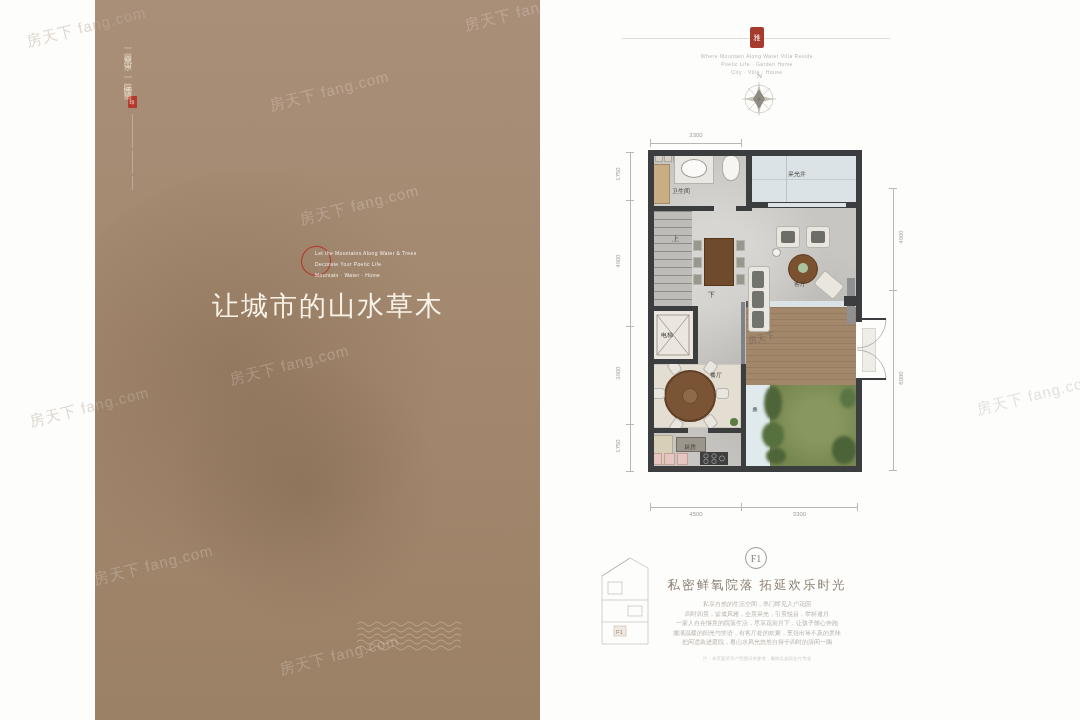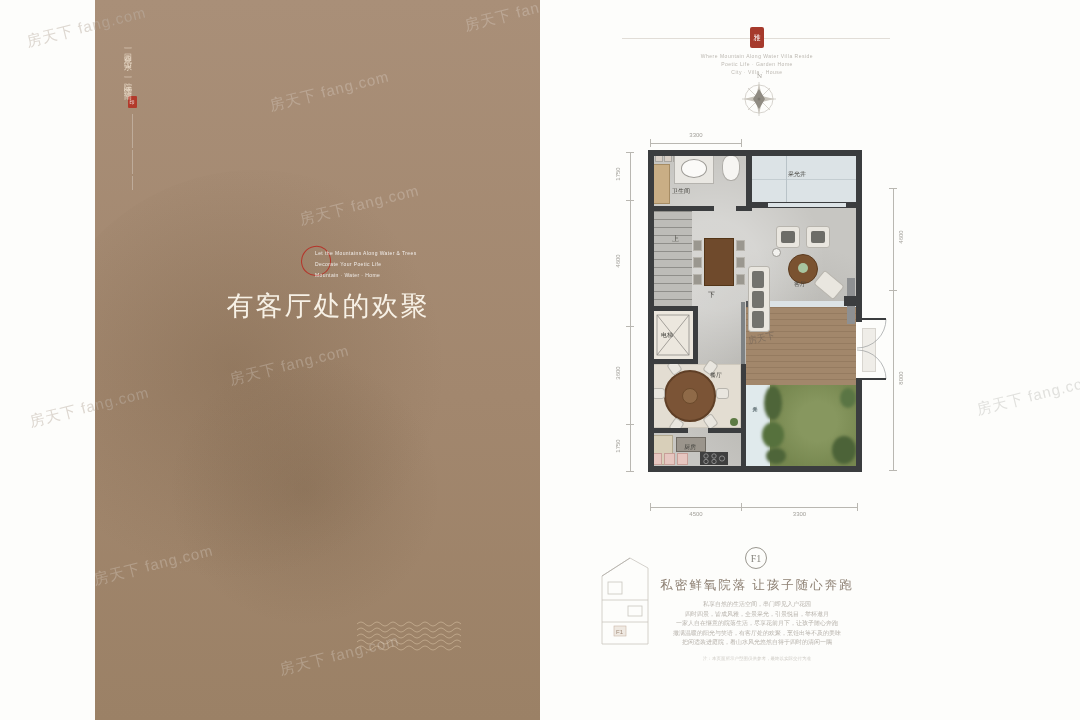--- a/index.html
+++ b/index.html
@@ -97,21 +97,21 @@
     </div>
 
     <div class="note">
       <div class="note-circle"></div>
       <div class="note-line" style="top:6px;">Let the Mountains Along Water &amp; Trees</div>
       <div class="note-line" style="top:17px;">Decorate Your Poetic Life</div>
       <div class="note-line" style="top:28px;">Mountain · Water · Home</div>
     </div>
 
     <div class="headline">
-      <div>有客厅处的欢聚</div>
+      <div>让城市的山水草木</div>
     </div>
 
     <svg class="waves" width="106" height="32" viewBox="0 0 106 32">
       <g fill="none" stroke="#cdb699" stroke-width="0.8" opacity="0.85">
         <path d="M0 4 Q4 0 8 4 T16 4 T24 4 T32 4 T40 4 T48 4 T56 4 T64 4 T72 4 T80 4 T88 4 T96 4 T104 4"></path>
         <path d="M0 10 Q4 6 8 10 T16 10 T24 10 T32 10 T40 10 T48 10 T56 10 T64 10 T72 10 T80 10 T88 10 T96 10 T104 10"></path>
         <path d="M0 16 Q4 12 8 16 T16 16 T24 16 T32 16 T40 16 T48 16 T56 16 T64 16 T72 16 T80 16 T88 16 T96 16 T104 16"></path>
         <path d="M0 22 Q4 18 8 22 T16 22 T24 22 T32 22 T40 22 T48 22 T56 22 T64 22 T72 22 T80 22 T88 22 T96 22 T104 22"></path>
         <path d="M0 28 Q4 24 8 28 T16 28 T24 28 T32 28 T40 28 T48 28 T56 28 T64 28 T72 28 T80 28 T88 28 T96 28 T104 28"></path>
       </g>
@@ -312,21 +312,21 @@
       <line x1="12" y1="72" x2="58" y2="72"></line>
       <rect x="18" y="32" width="14" height="12"></rect>
       <rect x="38" y="56" width="14" height="10"></rect>
       <line x1="12" y1="26" x2="40" y2="8" stroke="#b3afa8"></line>
     </g>
     <rect x="24" y="76" width="12" height="10" fill="#efe9e2" stroke="#c9b7a8" stroke-width="0.6"></rect>
     <text x="26" y="84" font-size="6" fill="#a08a78">F1</text>
   </svg>
 
   <div class="f1-badge">F1</div>
-  <div class="f1-title">私密鲜氧院落 让孩子随心奔跑</div>
+  <div class="f1-title">私密鲜氧院落 拓延欢乐时光</div>
   <div class="f1-para">
     <span>私享自然的生活空间，串门即见入户花园</span>
     <span>四时四景，皆成风雅，全景采光，引景悦目，举杯邀月</span>
     <span>一家人自在惬意的院落生活，尽享花前月下，让孩子随心奔跑</span>
     <span>撒满温暖的阳光与笑语，有客厅处的欢聚，烹饪出等不及的美味</span>
     <span>把闲适装进庭院，看山水风光悠然自得于四时的清闲一隅</span>
   </div>
   <div class="f1-disc">注：本页面所示户型图仅供参考，最终以实际交付为准</div>
 
 </div>

